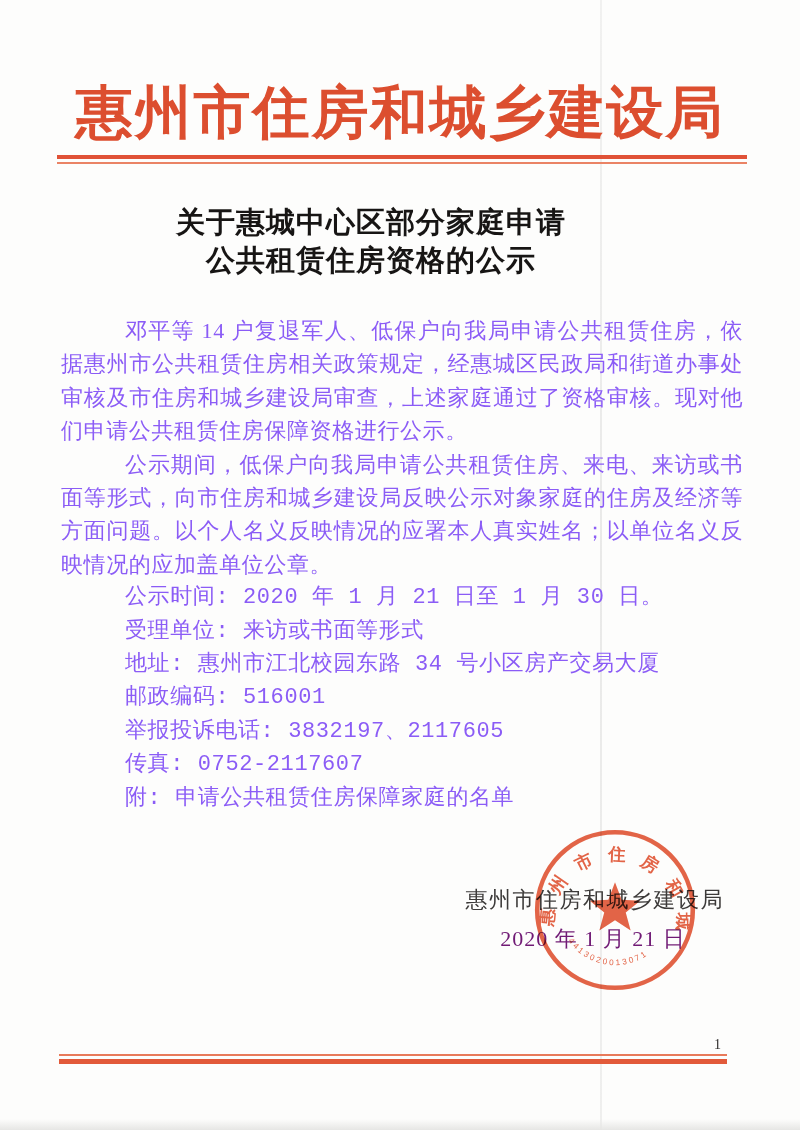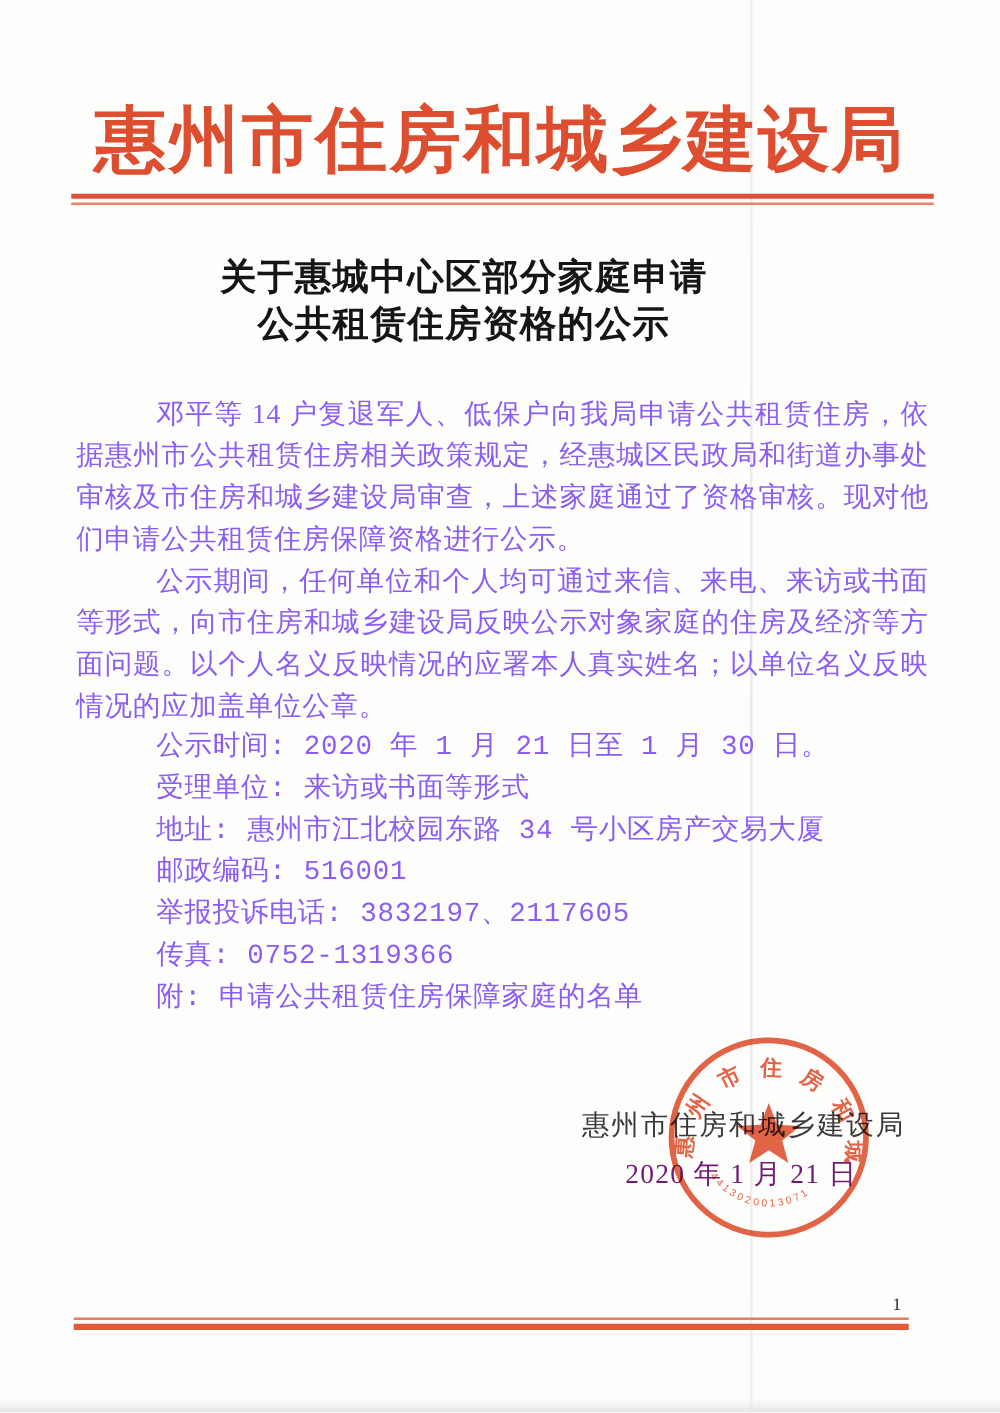--- a/index.html
+++ b/index.html
@@ -89,27 +89,27 @@
   <div class="rule-thick-top"></div>
   <div class="rule-thin-top"></div>
 
   <div class="doc-title">
     <div>关于惠城中心区部分家庭申请</div>
     <div>公共租赁住房资格的公示</div>
   </div>
 
   <div class="body-block">
     <p>邓平等 14 户复退军人、低保户向我局申请公共租赁住房，依据惠州市公共租赁住房相关政策规定，经惠城区民政局和街道办事处审核及市住房和城乡建设局审查，上述家庭通过了资格审核。现对他们申请公共租赁住房保障资格进行公示。</p>
-    <p>公示期间，任何单位和个人均可通过来信、来电、来访或书面等形式，向市住房和城乡建设局反映公示对象家庭的住房及经济等方面问题。以个人名义反映情况的应署本人真实姓名；以单位名义反映情况的应加盖单位公章。</p>
+    <p>公示期间，低保户向我局申请公共租赁住房、来电、来访或书面等形式，向市住房和城乡建设局反映公示对象家庭的住房及经济等方面问题。以个人名义反映情况的应署本人真实姓名；以单位名义反映情况的应加盖单位公章。</p>
     <div class="detail-line">公示时间: 2020 年 1 月 21 日至 1 月 30 日。</div>
     <div class="detail-line">受理单位: 来访或书面等形式</div>
     <div class="detail-line">地址: 惠州市江北校园东路 34 号小区房产交易大厦</div>
     <div class="detail-line">邮政编码: 516001</div>
     <div class="detail-line">举报投诉电话: 3832197、2117605</div>
-    <div class="detail-line">传真: 0752-1319366</div>
+    <div class="detail-line">传真: 0752-2117607</div>
     <div class="detail-line">附: 申请公共租赁住房保障家庭的名单</div>
   </div>
 
   <div class="signature-agency">惠州市住房和城乡建设局</div>
   <div class="signature-date">2020 年 1 月 21 日</div>
 
   <svg class="seal" viewBox="0 0 170 170">
     <defs>
       <path id="rimArc" d="M 24.5,105 A 61,61 0 1 1 145.5,105" fill="none"></path>
       <path id="codeArc" d="M 36,110 A 56,56 0 0 0 134,110" fill="none"></path>

